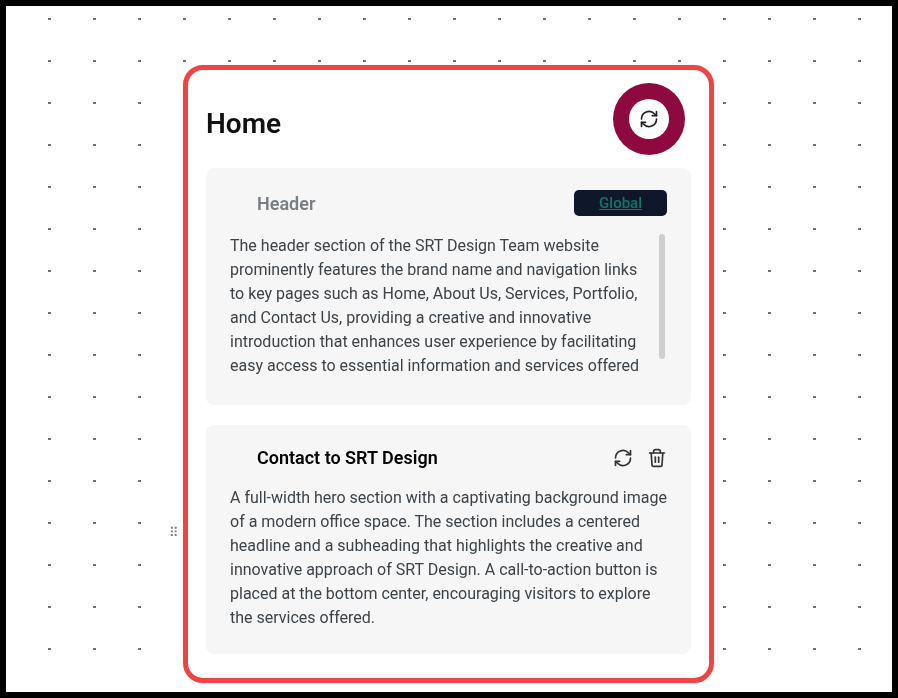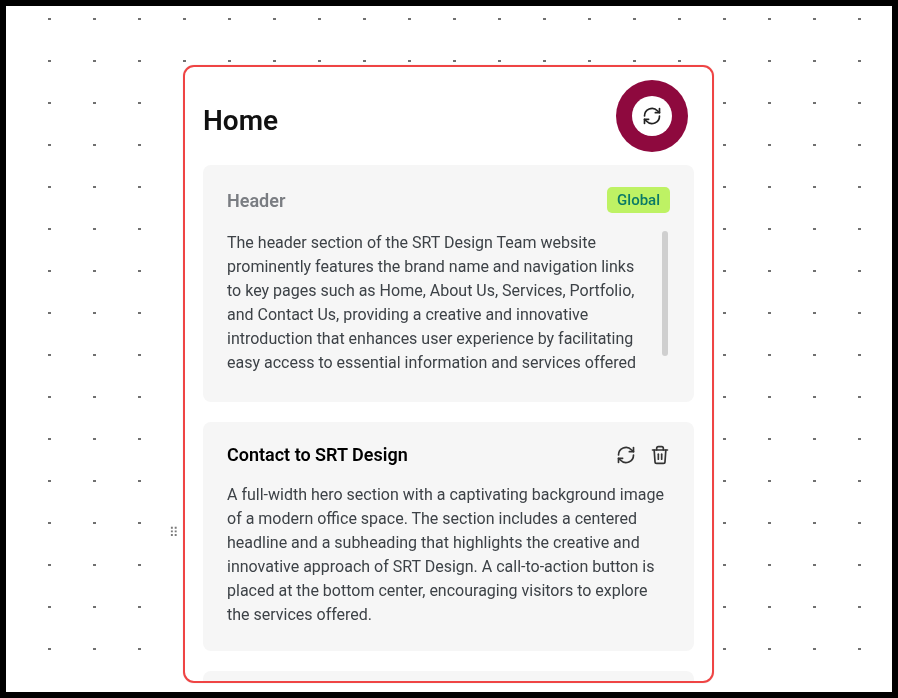--- a/index.html
+++ b/index.html
@@ -21,22 +21,22 @@
     background-size: 45px 42px;
     background-position: 15px 28px;
   }
   .panel {
     position: absolute;
     top: 59px;
     left: 177px;
     width: 531px;
     height: 618px;
     background: #fff;
-    border: 2px solid #ef4444;
-    border-radius: 11px;
+    border: 5px solid #ef4444;
+    border-radius: 20px;
     padding: 18px 18px 0 18px;
     overflow: hidden;
     box-shadow: 0 0 0 0.5px rgba(0,0,0,0.05);
   }
   .panel-header {
     display: flex;
     align-items: center;
     justify-content: space-between;
     height: 70px;
     margin-bottom: 10px;
@@ -77,32 +77,34 @@
   }
   .card-header-row {
     display: flex;
     justify-content: space-between;
     align-items: center;
     margin-bottom: 18px;
   }
   .card-title {
     font-size: 18px;
     font-weight: 600;
+    margin-left: 27px;
   }
   .card-title.muted {
     color: #7a7d82;
     font-weight: 600;
   }
   .global-badge {
-    background: #bef264;
+    background: #0f172a;
     color: #0a7a66;
     font-size: 15px;
-    padding: 4px 10px;
+    padding: 4px 25px;
     border-radius: 5px;
     font-weight: 500;
+    text-decoration: underline;
   }
   .card-desc-wrap {
     position: relative;
     max-height: 147px;
     overflow: hidden;
   }
   .card-desc {
     color: #3d4247;
     font-size: 16px;
     line-height: 1.5;

